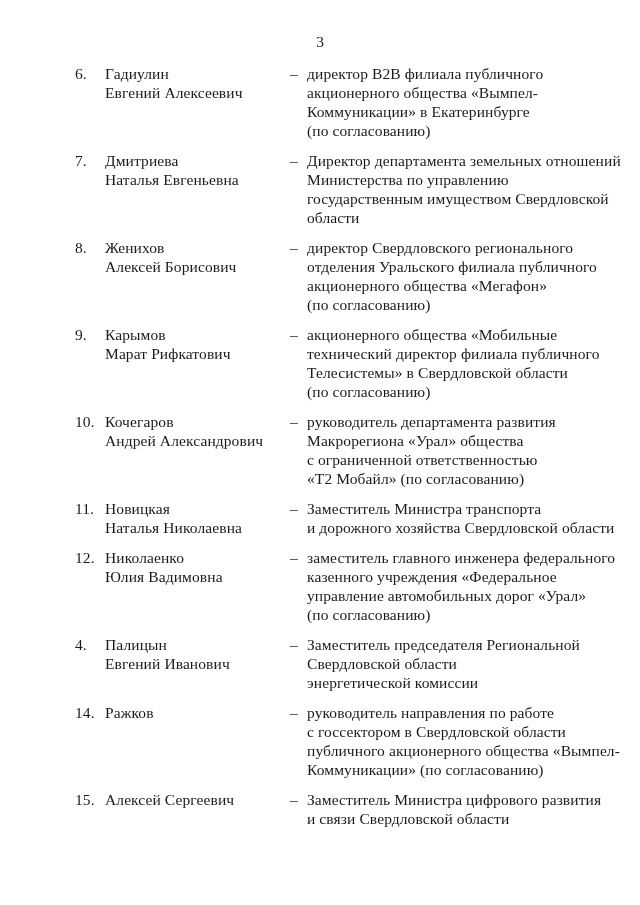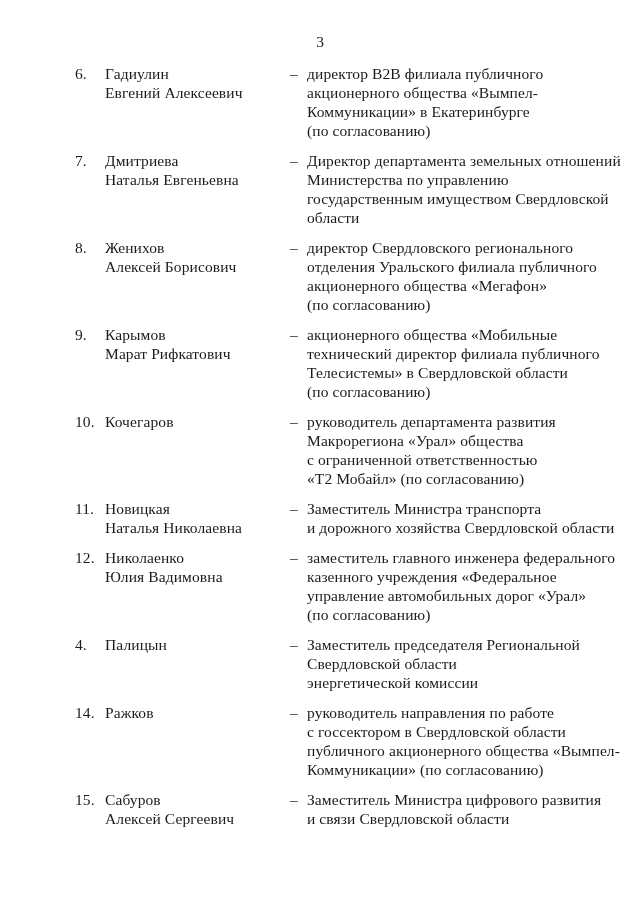--- a/index.html
+++ b/index.html
@@ -113,20 +113,21 @@
           <div class="line">технический директор филиала публичного</div>
           <div class="line">Телесистемы» в Свердловской области</div>
           <div class="line">(по согласованию)</div>
         </div>
   </div>
 
   <div class="entry">
     <div class="num">10.</div>
     <div class="name">
           <div class="line">Кочегаров</div>
+          <div class="line">Андрей Александрович</div>
         </div>
     <div class="dash">–</div>
     <div class="pos">
           <div class="line">руководитель департамента развития</div>
           <div class="line">Макрорегиона «Урал» общества</div>
           <div class="line">с ограниченной ответственностью</div>
           <div class="line">«Т2 Мобайл» (по согласованию)</div>
         </div>
   </div>
 
@@ -155,20 +156,21 @@
           <div class="line">казенного учреждения «Федеральное</div>
           <div class="line">управление автомобильных дорог «Урал»</div>
           <div class="line">(по согласованию)</div>
         </div>
   </div>
 
   <div class="entry">
     <div class="num">4.</div>
     <div class="name">
           <div class="line">Палицын</div>
+          <div class="line">Евгений Иванович</div>
         </div>
     <div class="dash">–</div>
     <div class="pos">
           <div class="line">Заместитель председателя Региональной</div>
           <div class="line">Свердловской области</div>
           <div class="line">энергетической комиссии</div>
         </div>
   </div>
 
   <div class="entry">
@@ -181,21 +183,20 @@
           <div class="line">руководитель направления по работе</div>
           <div class="line">с госсектором в Свердловской области</div>
           <div class="line">публичного акционерного общества «Вымпел-</div>
           <div class="line">Коммуникации» (по согласованию)</div>
         </div>
   </div>
 
   <div class="entry">
     <div class="num">15.</div>
     <div class="name">
-          <div class="line">Сабуров</div>
           <div class="line">Алексей Сергеевич</div>
         </div>
     <div class="dash">–</div>
     <div class="pos">
           <div class="line">Заместитель Министра цифрового развития</div>
           <div class="line">и связи Свердловской области</div>
         </div>
   </div>
 </div>
 </div>

